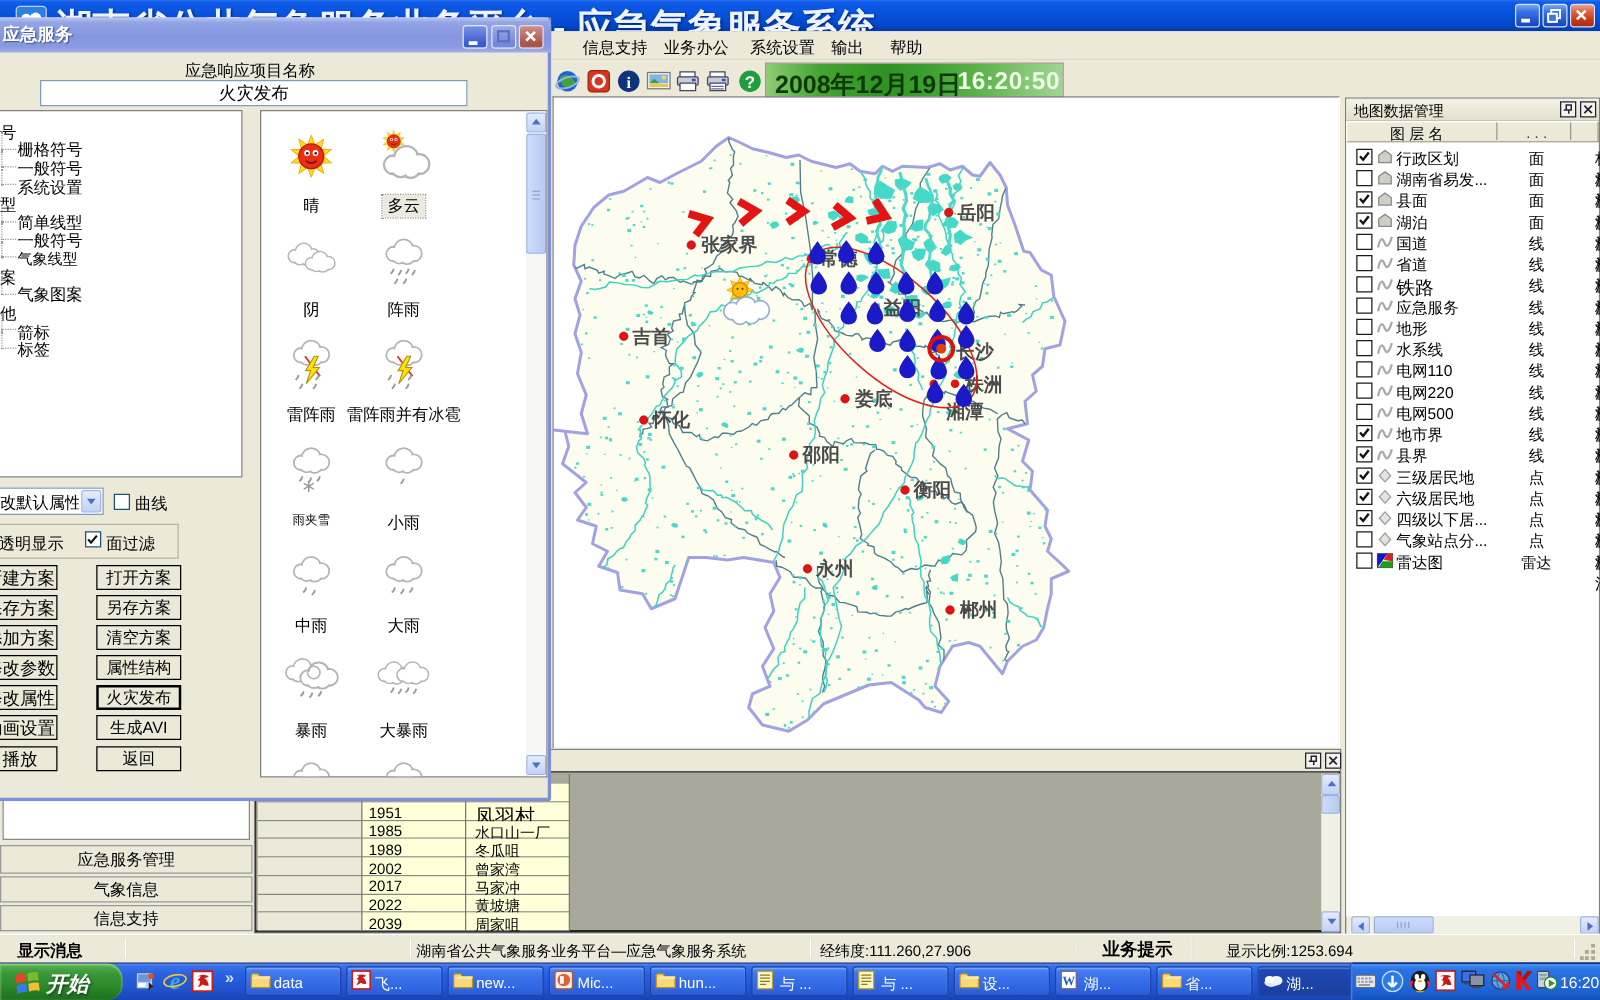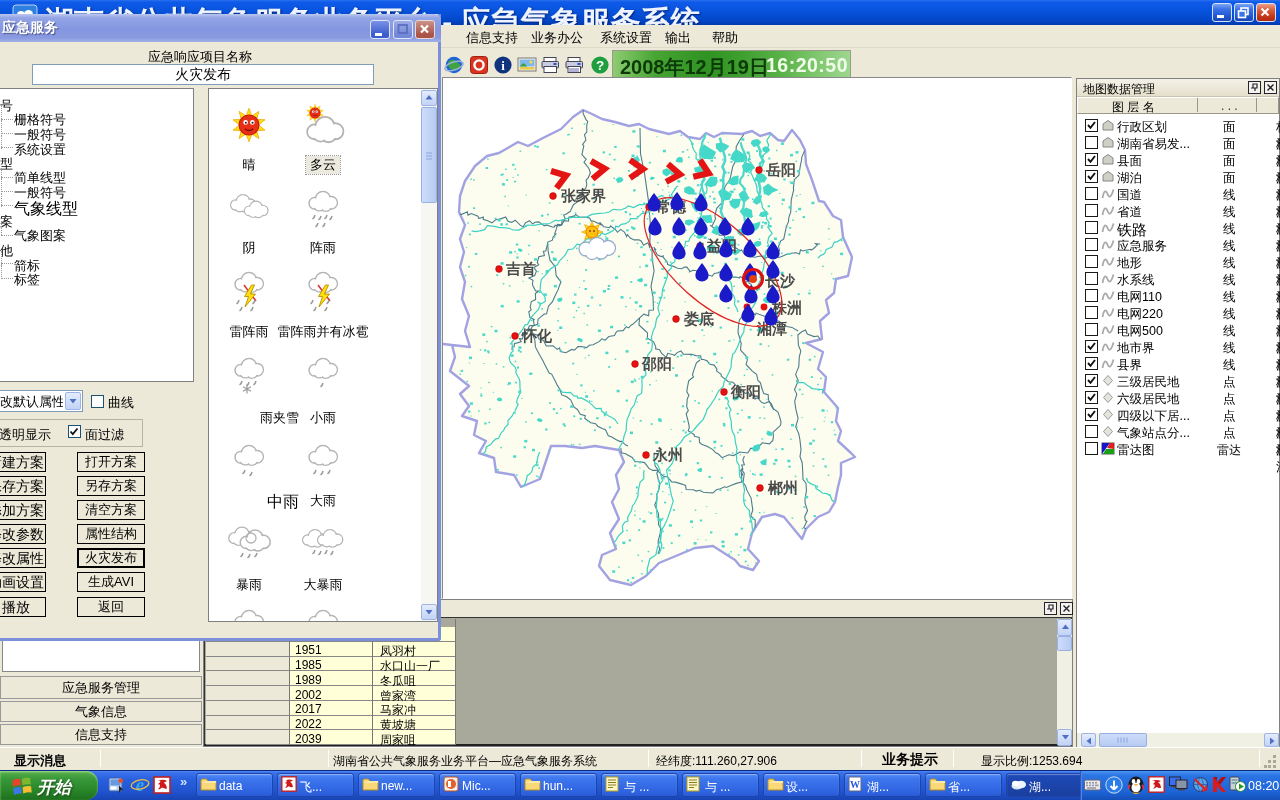--- a/index.html
+++ b/index.html
@@ -1202,21 +1202,21 @@
     </svg></div>
 <div class="a" style="left:204px;top:617px;width:868px;height:129px;background:#a9a99b;border:1px solid #333;border-bottom:2px solid #222"></div>
 <div class="a" style="left:206px;top:619px;width:250px;height:126px;overflow:hidden">
     <div class="a" style="left:0;top:8.0px;width:83px;height:14.77px;background:#ece9d8;border-bottom:1px solid #888"></div>
     <div class="a" style="left:83px;top:8.0px;width:167px;height:14.77px;background:#ffffd8;border-bottom:1px solid #888"></div>
     <div class="a" style="left:89px;top:9.5px;font-size:12px"></div>
     <div class="a" style="left:174px;top:9.5px;font-size:12px;white-space:nowrap"></div>
     <div class="a" style="left:0;top:22.8px;width:83px;height:14.77px;background:#ece9d8;border-bottom:1px solid #888"></div>
     <div class="a" style="left:83px;top:22.8px;width:167px;height:14.77px;background:#ffffd8;border-bottom:1px solid #888"></div>
     <div class="a" style="left:89px;top:24.3px;font-size:12px">1951</div>
-    <div class="a" style="left:174px;top:24.3px;font-size:12px;white-space:nowrap">凤羽村</div>
+    <div class="a" style="left:174px;top:24.3px;font-size:16px;white-space:nowrap">凤羽村</div>
     <div class="a" style="left:0;top:37.5px;width:83px;height:14.77px;background:#ece9d8;border-bottom:1px solid #888"></div>
     <div class="a" style="left:83px;top:37.5px;width:167px;height:14.77px;background:#ffffd8;border-bottom:1px solid #888"></div>
     <div class="a" style="left:89px;top:39.0px;font-size:12px">1985</div>
     <div class="a" style="left:174px;top:39.0px;font-size:12px;white-space:nowrap">水口山一厂</div>
     <div class="a" style="left:0;top:52.3px;width:83px;height:14.77px;background:#ece9d8;border-bottom:1px solid #888"></div>
     <div class="a" style="left:83px;top:52.3px;width:167px;height:14.77px;background:#ffffd8;border-bottom:1px solid #888"></div>
     <div class="a" style="left:89px;top:53.8px;font-size:12px">1989</div>
     <div class="a" style="left:174px;top:53.8px;font-size:12px;white-space:nowrap">冬瓜咀</div>
     <div class="a" style="left:0;top:67.1px;width:83px;height:14.77px;background:#ece9d8;border-bottom:1px solid #888"></div>
     <div class="a" style="left:83px;top:67.1px;width:167px;height:14.77px;background:#ffffd8;border-bottom:1px solid #888"></div>
@@ -1300,21 +1300,21 @@
     <div class="a" style="left:29px;top:52px;font-size:13px;white-space:nowrap">系统设置</div>
     <div class="a" style="left:2px;top:66px;font-size:13px;white-space:nowrap">线型</div>
     <div class="a" style="left:16px;top:88px;width:12px;height:1px;border-top:1px dotted #999"></div>
     <div class="a" style="left:16px;top:74px;width:1px;height:14px;border-left:1px dotted #999"></div>
     <div class="a" style="left:29px;top:80px;font-size:13px;white-space:nowrap">简单线型</div>
     <div class="a" style="left:16px;top:102px;width:12px;height:1px;border-top:1px dotted #999"></div>
     <div class="a" style="left:16px;top:89px;width:1px;height:14px;border-left:1px dotted #999"></div>
     <div class="a" style="left:29px;top:95px;font-size:13px;white-space:nowrap">一般符号</div>
     <div class="a" style="left:16px;top:116px;width:12px;height:1px;border-top:1px dotted #999"></div>
     <div class="a" style="left:16px;top:104px;width:1px;height:14px;border-left:1px dotted #999"></div>
-    <div class="a" style="left:29px;top:110px;font-size:16px;white-space:nowrap">气象线型</div>
+    <div class="a" style="left:29px;top:110px;font-size:12px;white-space:nowrap">气象线型</div>
     <div class="a" style="left:2px;top:124px;font-size:13px;white-space:nowrap">图案</div>
     <div class="a" style="left:16px;top:146px;width:12px;height:1px;border-top:1px dotted #999"></div>
     <div class="a" style="left:16px;top:132px;width:1px;height:14px;border-left:1px dotted #999"></div>
     <div class="a" style="left:29px;top:138px;font-size:13px;white-space:nowrap">气象图案</div>
     <div class="a" style="left:2px;top:153px;font-size:13px;white-space:nowrap">其他</div>
     <div class="a" style="left:16px;top:174px;width:12px;height:1px;border-top:1px dotted #999"></div>
     <div class="a" style="left:16px;top:162px;width:1px;height:14px;border-left:1px dotted #999"></div>
     <div class="a" style="left:29px;top:168px;font-size:13px;white-space:nowrap">箭标</div>
     <div class="a" style="left:16px;top:189px;width:12px;height:1px;border-top:1px dotted #999"></div>
     <div class="a" style="left:16px;top:176px;width:1px;height:14px;border-left:1px dotted #999"></div>
@@ -1667,23 +1667,23 @@
           <circle cx="-4" cy="4.5" r="5.4" fill="#fff"></circle>
         </g>
       </g>
     </svg>
     <div class="a" style="left:-10px;top:67px;width:100px;text-align:center;font-size:13px">晴</div>
     <div class="a" style="left:97px;top:67px;width:34px;text-align:center;font-size:13px;background:#eceade;outline:1px dotted #999">多云</div>
     <div class="a" style="left:-10px;top:150px;width:100px;text-align:center;font-size:13px">阴</div>
     <div class="a" style="left:54px;top:150px;width:120px;text-align:center;font-size:13px;white-space:nowrap">阵雨</div>
     <div class="a" style="left:-10px;top:234px;width:100px;text-align:center;font-size:13px">雷阵雨</div>
     <div class="a" style="left:54px;top:234px;width:120px;text-align:center;font-size:13px;white-space:nowrap">雷阵雨并有冰雹</div>
-    <div class="a" style="left:-10px;top:320px;width:100px;text-align:right;font-size:13px">雨夹雪</div>
+    <div class="a" style="left:-10px;top:320px;width:100px;text-align:center;font-size:10px">雨夹雪</div>
     <div class="a" style="left:54px;top:320px;width:120px;text-align:center;font-size:13px;white-space:nowrap">小雨</div>
-    <div class="a" style="left:-10px;top:403px;width:100px;text-align:right;font-size:16px">中雨</div>
+    <div class="a" style="left:-10px;top:403px;width:100px;text-align:center;font-size:13px">中雨</div>
     <div class="a" style="left:54px;top:403px;width:120px;text-align:center;font-size:13px;white-space:nowrap">大雨</div>
     <div class="a" style="left:-10px;top:487px;width:100px;text-align:center;font-size:13px">暴雨</div>
     <div class="a" style="left:54px;top:487px;width:120px;text-align:center;font-size:13px;white-space:nowrap">大暴雨</div>
     <div class="a xpsb" style="left:212px;top:0;width:16px;height:532px;background:#f6f6f2"></div>
     <div class="a" style="left:212px;top:1px;width:16px;height:16px;background:linear-gradient(180deg,#e4ecfc,#c2d3f6);border:1px solid #9db4e4;border-radius:2px"><svg width="14" height="14">
         <path d="M7 4 L10.5 8.5 L3.5 8.5 Z" fill="#4d6fc4"></path>
       </svg></div>
     <div class="a" style="left:212px;top:515px;width:16px;height:16px;background:linear-gradient(180deg,#e4ecfc,#c2d3f6);border:1px solid #9db4e4;border-radius:2px"><svg width="14" height="14">
         <path d="M7 9.5 L10.5 5 L3.5 5 Z" fill="#4d6fc4"></path>
       </svg></div>
@@ -1834,12 +1834,12 @@
     <path d="M2 1 L6 1 L6 7 L11 1 L15 1 L9 8.5 L15 16 L11 16 L6 10 L6 16 L2 16 Z" fill="#e01818"></path>
     <path d="M2 1 L6 1 L6 7 L11 1 L15 1 L9 8.5" fill="#b01010"></path>
   </svg>
 <svg class="a" style="left:1229px;top:775px" width="17" height="18">
     <rect x="1" y="2" width="9" height="13" rx="1" fill="#c8d0dc" stroke="#445"></rect>
     <rect x="2.5" y="4" width="6" height="2" fill="#8aa"></rect>
     <rect x="2.5" y="7" width="6" height="2" fill="#8aa"></rect>
     <circle cx="11.5" cy="11.5" r="5" fill="#fff" stroke="#283"></circle>
     <path d="M10 8.5 L15 11.5 L10 14.5 Z" fill="#2a9a2a"></path>
   </svg>
-<div class="a" style="left:1248px;top:779px;color:#fff;font-size:12.5px">08:20</div>
+<div class="a" style="left:1248px;top:779px;color:#fff;font-size:12.5px">16:20</div>
 </body></html>

